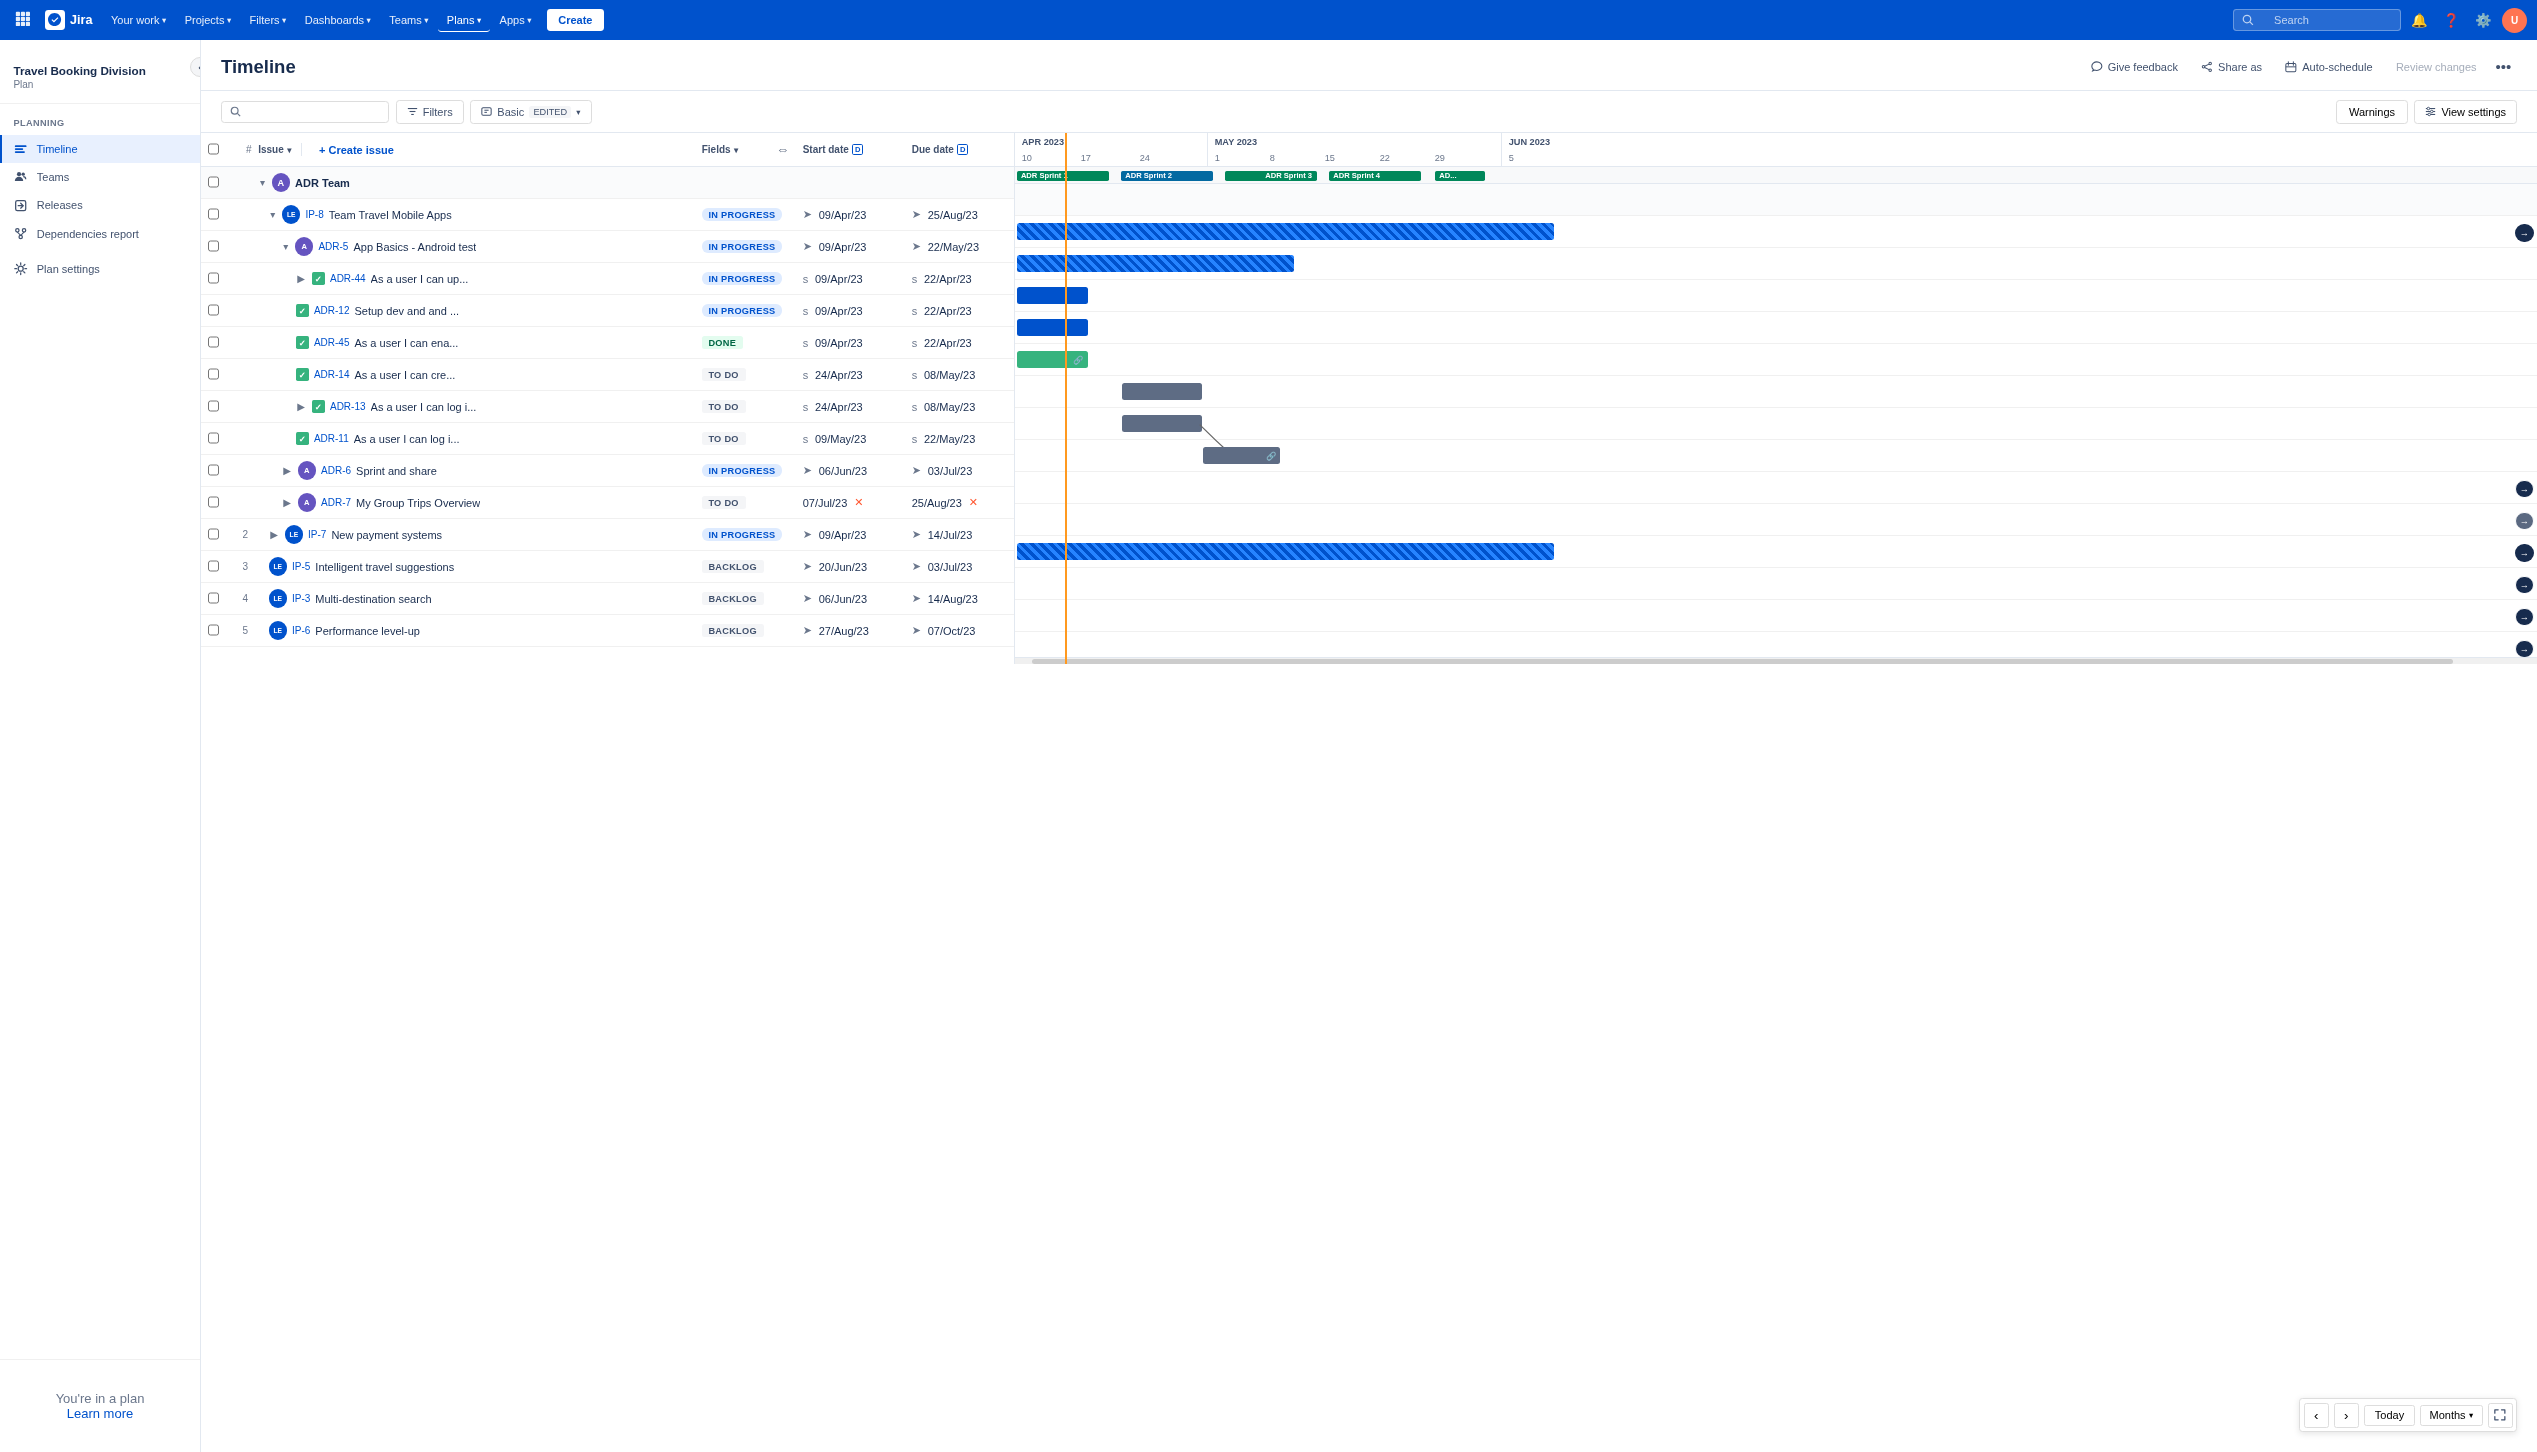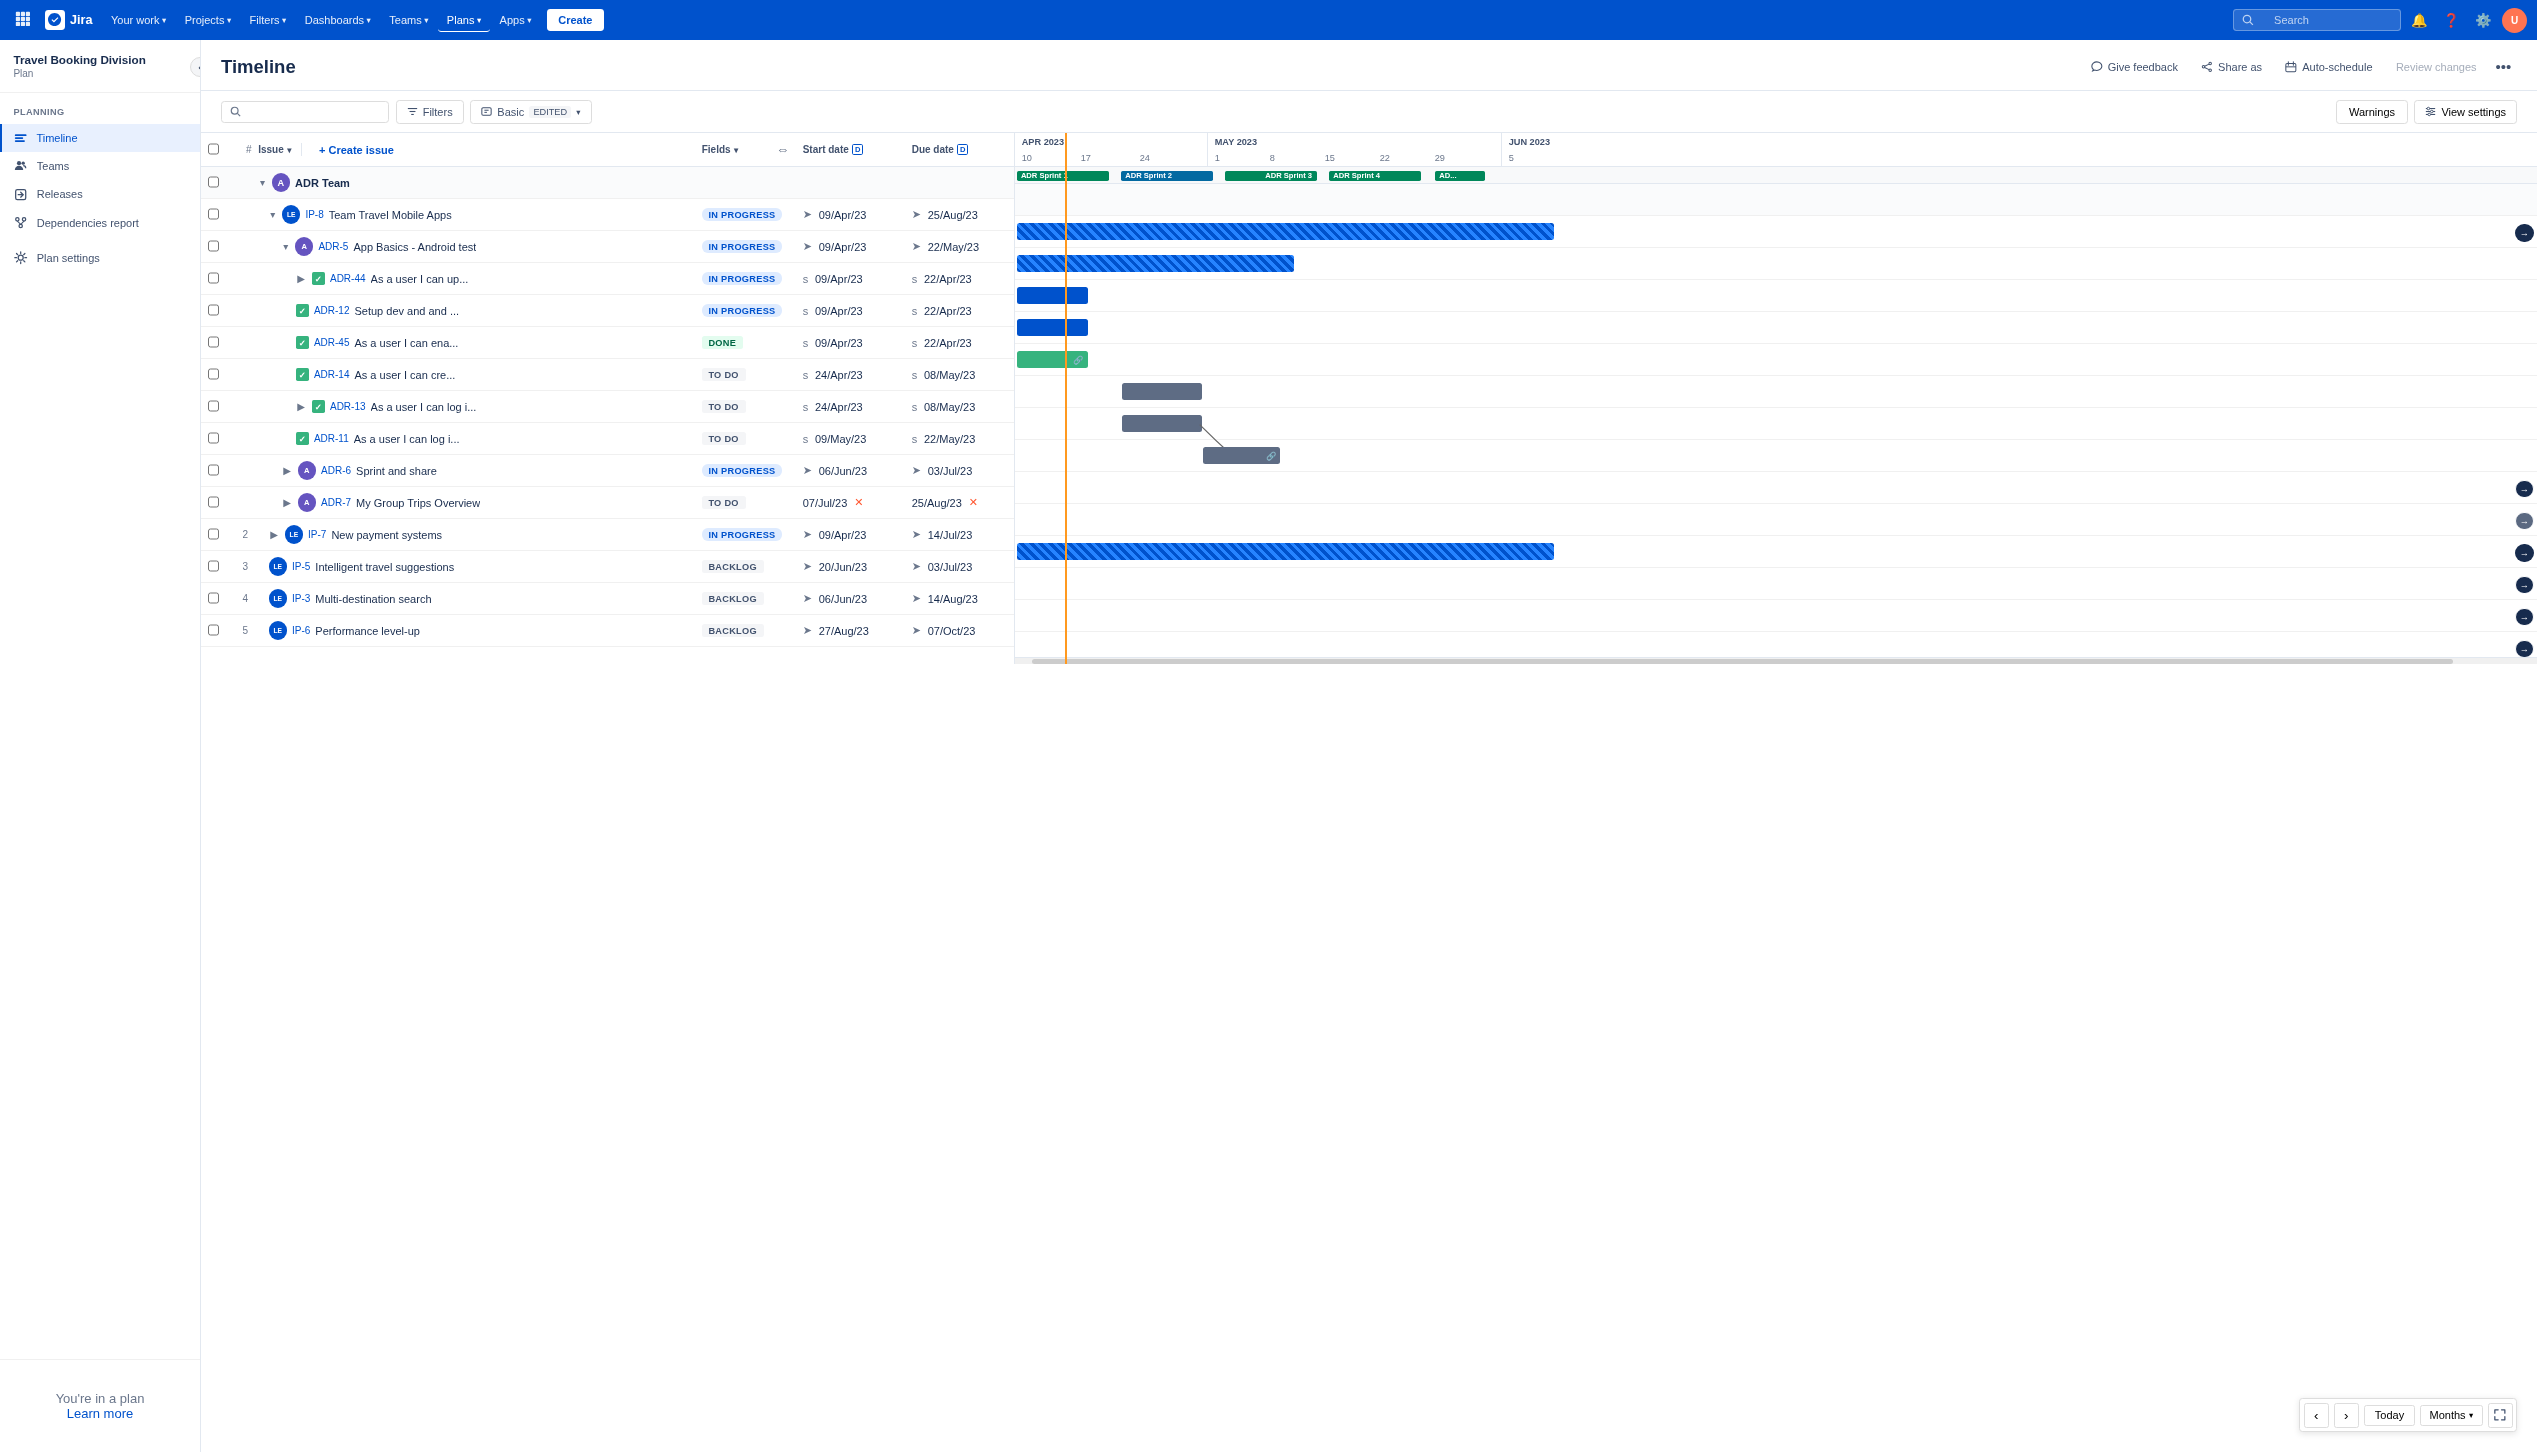--- a/index.html
+++ b/index.html
@@ -23,21 +23,21 @@
     .nav-icon-btn { color: white; width: 27px; height: 27px; display: flex; align-items: center; justify-content: center; border-radius: 50%; cursor: pointer; font-size: 13.4px; }
     .nav-avatar { width: 25px; height: 25px; border-radius: 50%; background: #ff7452; display: flex; align-items: center; justify-content: center; color: white; font-size: 10px; font-weight: 600; cursor: pointer; overflow: hidden; }
 
     
     .sidebar {
       position: fixed; top: 40px; left: 0; width: 201px; bottom: 0;
       background: white; border-right: 0.8px solid #e2e8f0; overflow-y: auto; z-index: 50;
       display: flex; flex-direction: column;
     }
     .sidebar-header { padding: 13.4px; border-bottom: 0.8px solid #f0f0f0; }
-    .sidebar-title { font-size: 11.7px; font-weight: 600; color: #172b4d; }
+    .sidebar-title { font-size: 11.7px; font-weight: 600; color: #172b4d; margin-top: 11px; }
     .sidebar-subtitle { font-size: 10px; color: #6b778c; margin-top: 1.7px; }
     .sidebar-collapse { width: 20px; height: 20px; border-radius: 50%; background: #f4f5f7; border: 0.8px solid #ddd; display: flex; align-items: center; justify-content: center; cursor: pointer; position: absolute; right: -10px; top: 17px; z-index: 10; }
     .sidebar-section-label { font-size: 9.2px; font-weight: 600; color: #6b778c; text-transform: uppercase; letter-spacing: 0.4px; padding: 13.4px 13.4px 6.7px; }
     .sidebar-item { display: flex; align-items: center; gap: 8.4px; padding: 6.7px 13.4px; cursor: pointer; border-radius: 0; color: #42526e; font-size: 11px; }
     .sidebar-item.active { background: #e8f0fe; color: #0052cc; border-left: 2.5px solid #0052cc; padding-left: 11px; }
     .sidebar-item-icon { width: 15px; height: 15px; display: flex; align-items: center; justify-content: center; flex-shrink: 0; }
     .sidebar-footer { margin-top: auto; padding: 31px; text-align: center; font-size: 13px; color: #6b778c; border-top: 0.8px solid #f0f0f0; }
     .sidebar-footer a { color: #0052cc; text-decoration: none; }
     .sidebar-plan-settings { display: flex; align-items: center; gap: 8.4px; padding: 6.7px 13.4px; cursor: pointer; color: #42526e; font-size: 11px; margin-top: 6.7px; }
 

